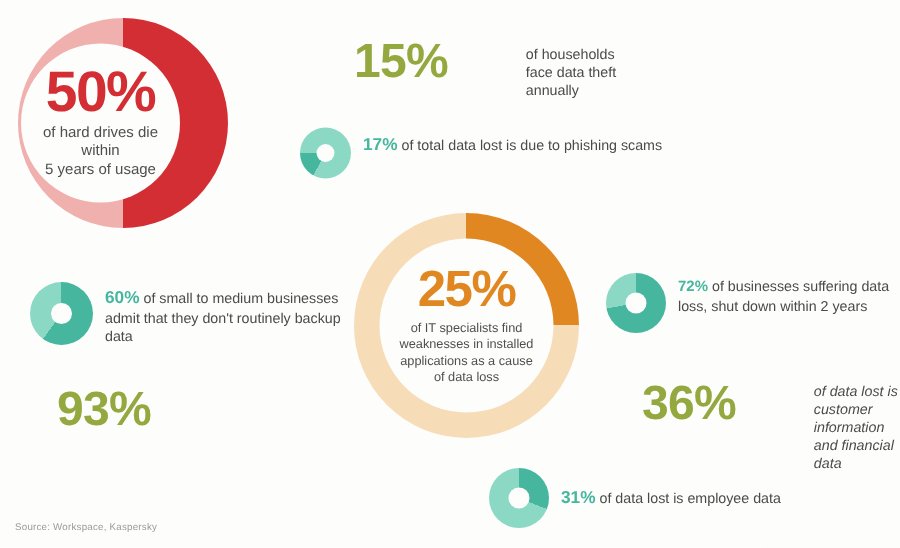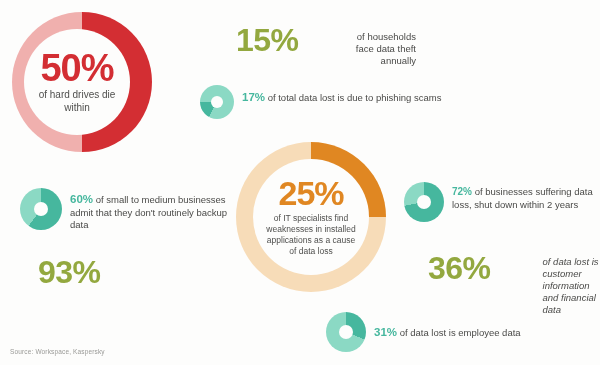--- a/index.html
+++ b/index.html
@@ -82,31 +82,32 @@
     letter-spacing: 0.15px;
   }
 </style>
 </head>
 <body>
 
 <div id="infographic">
 
   <div class="bigdonut" style="left:12px; top:12px; width:140px; height:140px;">
     <div class="ring" style="background: conic-gradient(from 0deg, #d32e33 0% 50%, #f0b0ae 50% 100%);"></div>
-    <div class="hole" style="left:12px; top:17px; width:106px; height:106px;">
+    <div class="hole" style="left:2px; top:17px; width:106px; height:106px;">
       <div class="big-pct" style="color:#d32e33; font-size:38px; margin-bottom:3px;">50%</div>
       <div class="big-desc">
         <div>of hard drives die within</div>
+        <div>5 years of usage</div>
       </div>
     </div>
   </div>
 
   <div class="stat" style="left:236px; top:24px; width:180px;">
     <div class="num" style="color:#93a83f; font-size:32px; margin-right:8px;">15%</div>
-    <div class="txt" style="font-size:9.5px; padding-top:7px;text-align:right;">
+    <div class="txt" style="font-size:9.5px; padding-top:7px;">
       <div>of households face data theft</div>
       <div>annually</div>
     </div>
   </div>
 
 
   <div class="minidonut" style="left:200px; top:85px; width:34px; height:34px;
               background: conic-gradient(from 0deg, #8bd9c4 0% 58%, #46b79e 58% 75%, #8bd9c4 75% 100%);">
     <div class="mhole" style="left:11px; top:11px; width:12px; height:12px;"></div>
   </div>

